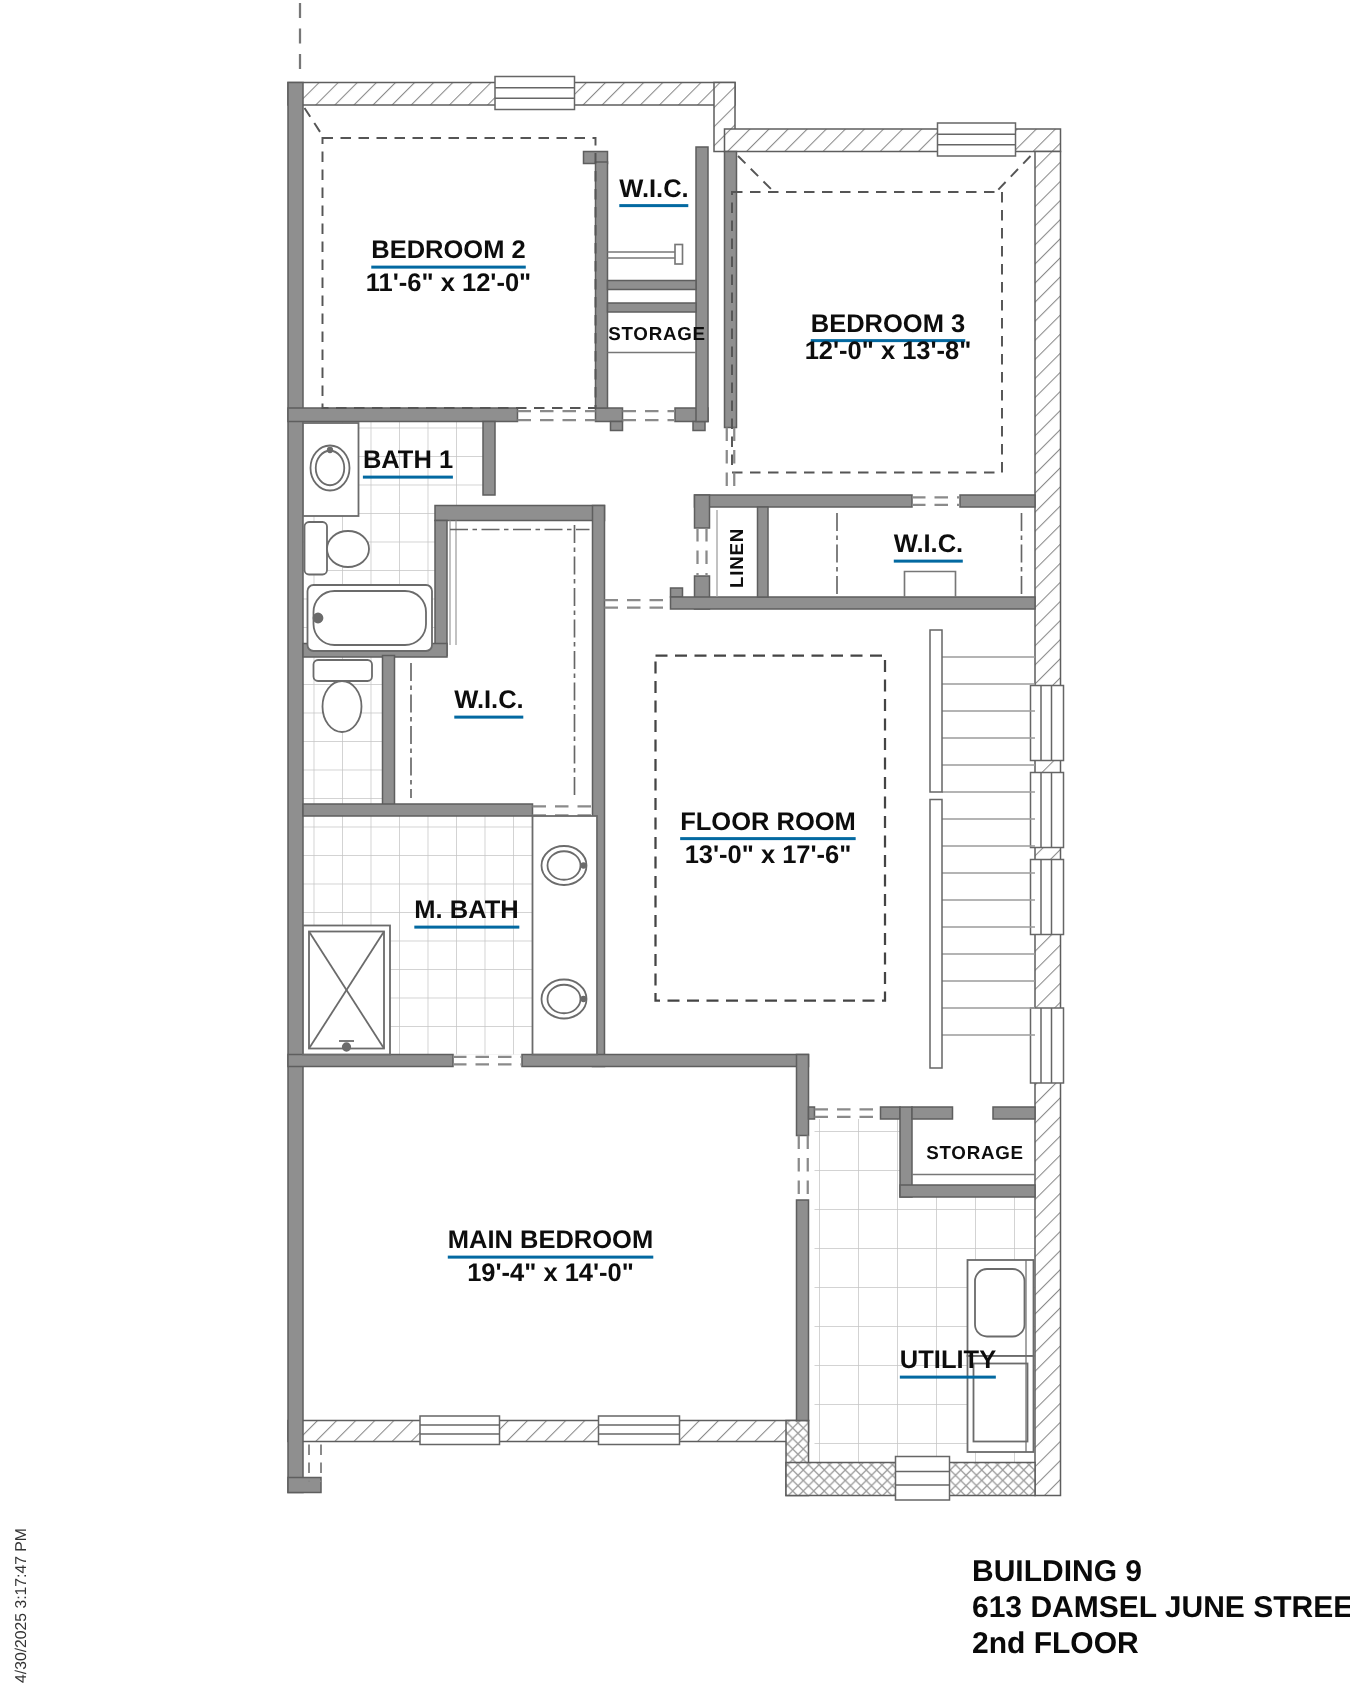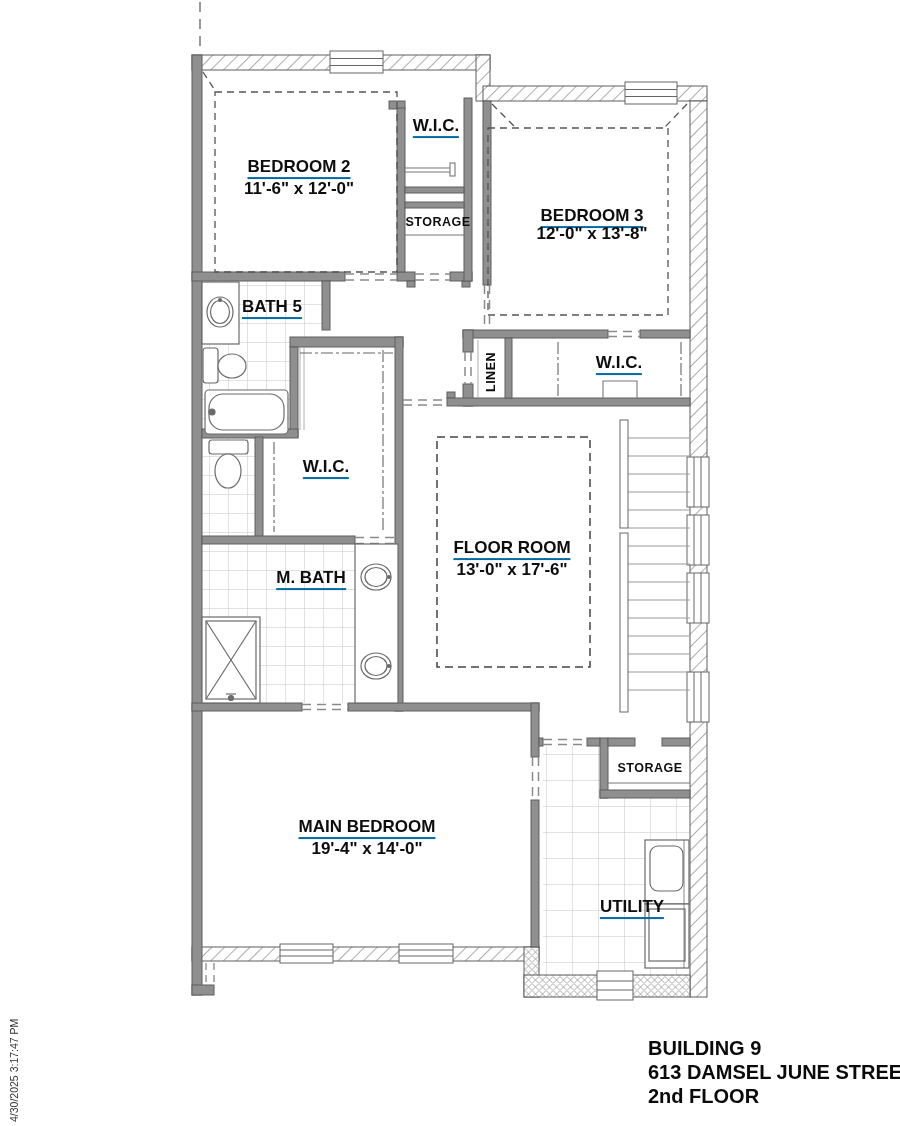--- a/index.html
+++ b/index.html
@@ -256,29 +256,29 @@
 
 <div class="lbl big" style="left:299px;top:167px;"><span class="u">BEDROOM 2</span></div>
 <div class="lbl dim" style="left:299px;top:189px;">11'-6" x 12'-0"</div>
 
 <div class="lbl big" style="left:592px;top:216px;"><span class="u">BEDROOM 3</span></div>
 <div class="lbl dim" style="left:592px;top:234px;">12'-0" x 13'-8"</div>
 
 <div class="lbl med" style="left:436px;top:126px;"><span class="u">W.I.C.</span></div>
 <div class="lbl sml" style="left:438px;top:223px;">STORAGE</div>
 
-<div class="lbl med" style="left:272px;top:307px;"><span class="u">BATH 5</span></div>
+<div class="lbl med" style="left:272px;top:307px;"><span class="u">BATH 1</span></div>
 <div class="lbl sml vert" style="left:492px;top:372px;">LINEN</div>
 <div class="lbl med" style="left:619px;top:363px;"><span class="u">W.I.C.</span></div>
 <div class="lbl med" style="left:326px;top:467px;"><span class="u">W.I.C.</span></div>
 
 <div class="lbl big" style="left:512px;top:548px;"><span class="u">FLOOR ROOM</span></div>
 <div class="lbl dim" style="left:512px;top:570px;">13'-0" x 17'-6"</div>
 
-<div class="lbl med" style="left:311px;top:578px;"><span class="u">M. BATH</span></div>
+<div class="lbl med" style="left:311px;top:607px;"><span class="u">M. BATH</span></div>
 
 <div class="lbl big" style="left:367px;top:827px;"><span class="u">MAIN BEDROOM</span></div>
 <div class="lbl dim" style="left:367px;top:849px;">19'-4" x 14'-0"</div>
 
 <div class="lbl sml" style="left:650px;top:769px;">STORAGE</div>
 <div class="lbl med" style="left:588px;top:907px;margin-left:44px;"><span class="u">UTILITY</span></div>
 
 <div id="title-block">
   <div>BUILDING 9</div>
   <div>613 DAMSEL JUNE STREET</div>

